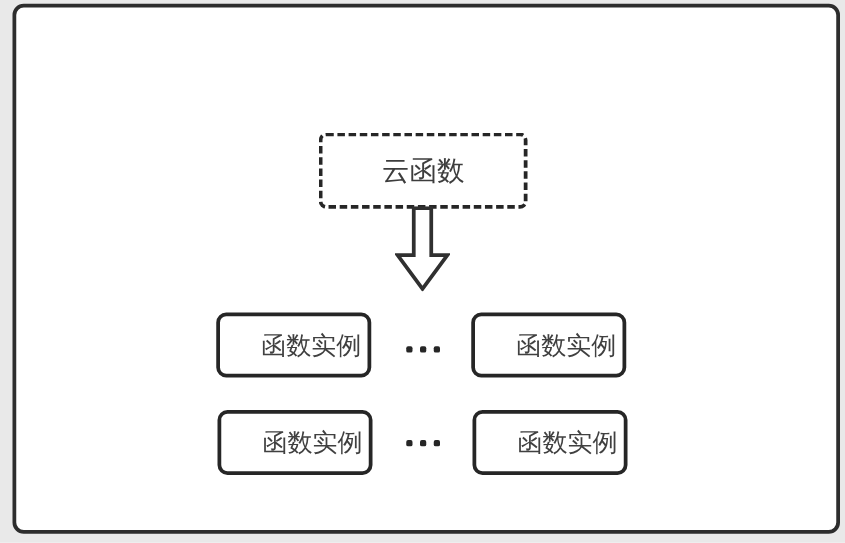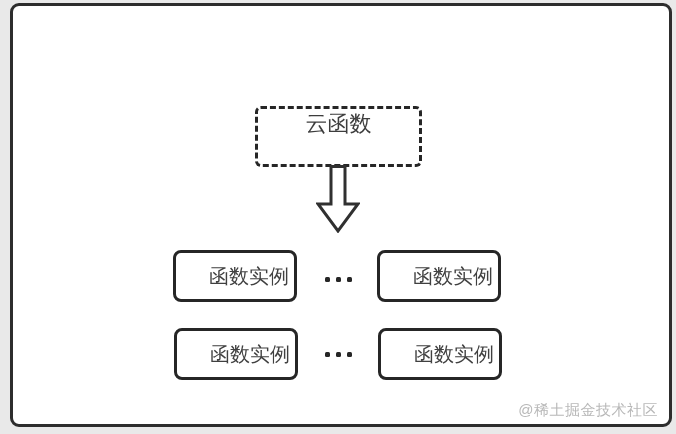--- a/index.html
+++ b/index.html
@@ -41,21 +41,21 @@
     position: absolute;
     left: 255px;
     top: 106px;
     width: 167px;
     height: 61px;
     box-sizing: border-box;
     border: 3px dashed #262626;
     border-radius: 6px;
     background: #ffffff;
     display: flex;
-    align-items: flex-start;
+    align-items: center;
     justify-content: center;
     font-size: 22px;
     color: #3d3d3d;
   }
   .arrow-svg {
     position: absolute;
     left: 316px;
     top: 165px;
     width: 44px;
     height: 68px;
@@ -141,14 +141,13 @@
   <div class="dots dots-2">
     <span class="dot"></span>
     <span class="dot"></span>
     <span class="dot"></span>
   </div>
 
   <div class="inst-box inst-4">
     <span>函数实例</span>
   </div>
 
-  <div class="watermark">@稀土掘金技术社区</div>
 </div>
 
 </body></html>

